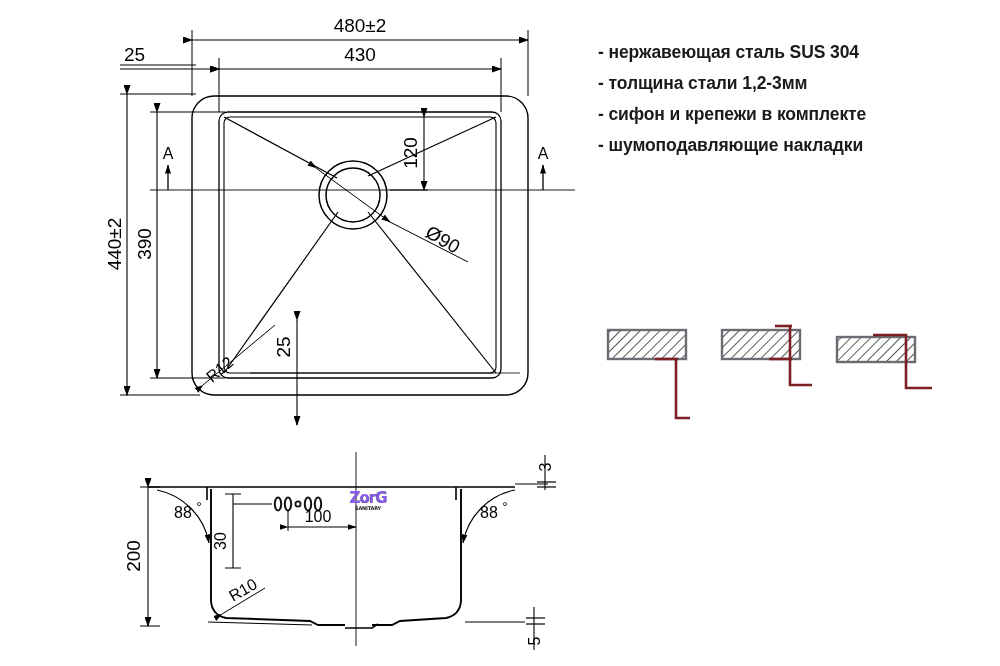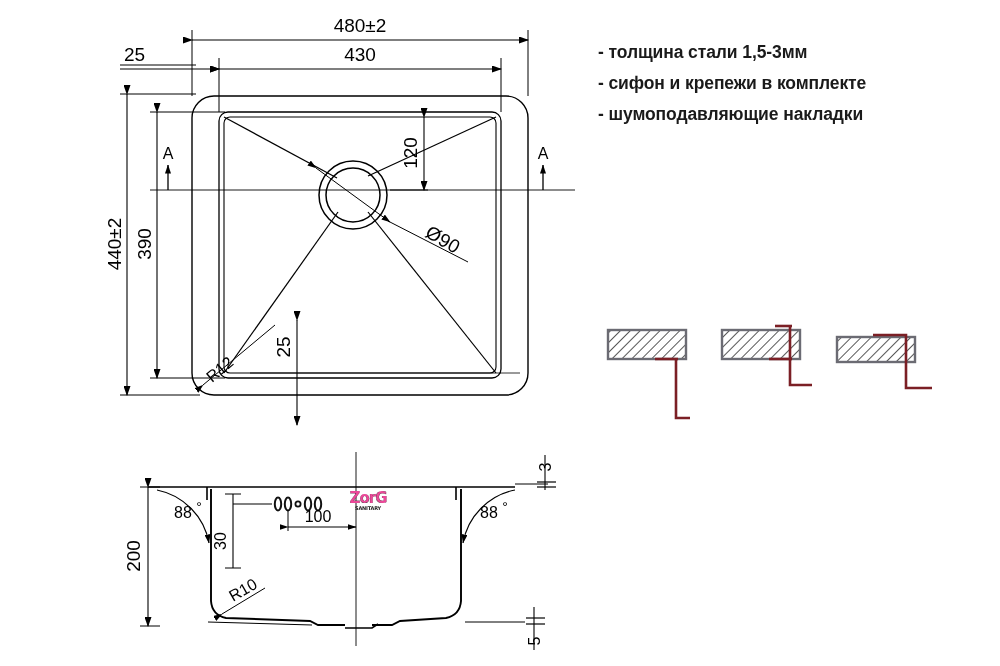--- a/index.html
+++ b/index.html
@@ -65,21 +65,21 @@
     flex-direction: column;
     align-items: center;
     justify-content: center;
     line-height: 1;
   }
   .logo-main {
     font-family: "DejaVu Sans", sans-serif;
     font-size: 15px;
     font-weight: 700;
     letter-spacing: -1px;
-    color: #ec4899;
+    color: #8b5cf6;
     -webkit-text-stroke: 0.2px #111;
   }
   .logo-sub {
     font-family: "DejaVu Sans", sans-serif;
     font-size: 5px;
     font-weight: 700;
     letter-spacing: -0.2px;
     color: #222;
     margin-top: 0px;
   }
@@ -307,21 +307,22 @@
       <line x1="769" y1="359" x2="792" y2="359" stroke="#7b1f25" stroke-width="2.6"></line>
     </g>
 
     <g>
       <rect x="837" y="337" width="78" height="25" fill="url(#hatch)" stroke="#6b6b73" stroke-width="2.4"></rect>
       <path d="M873,335 L906,335 L906,388 L932,388" fill="none" stroke="#7b1f25" stroke-width="2.6"></path>
     </g>
   </svg>
 
   <div class="spec-list">
-    <div class="spec-line">- толщина стали 1,5-3мм</div>
+    <div class="spec-line">- нержавеющая сталь SUS 304</div>
+    <div class="spec-line">- толщина стали 1,2-3мм</div>
     <div class="spec-line">- сифон и крепежи в комплекте</div>
     <div class="spec-line">- шумоподавляющие накладки</div>
   </div>
 
 
   <div class="logo-box">
     <div class="logo-main">ZorG</div>
     <div class="logo-sub">SANITARY</div>
   </div>
 

